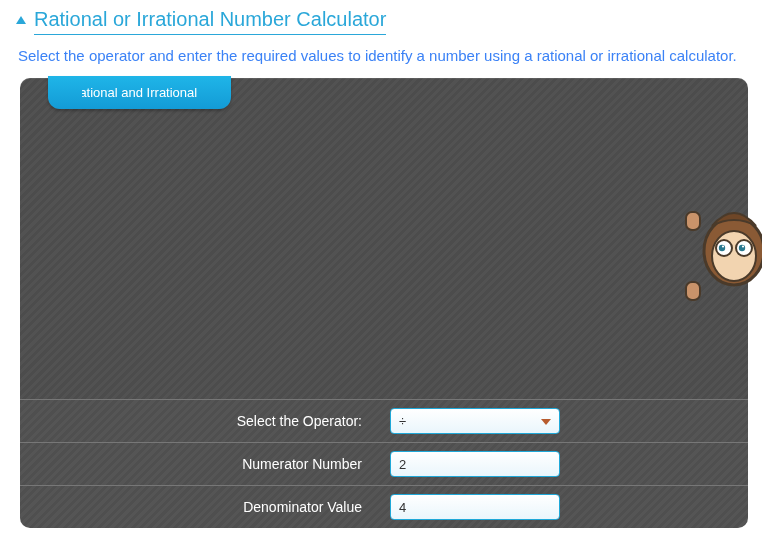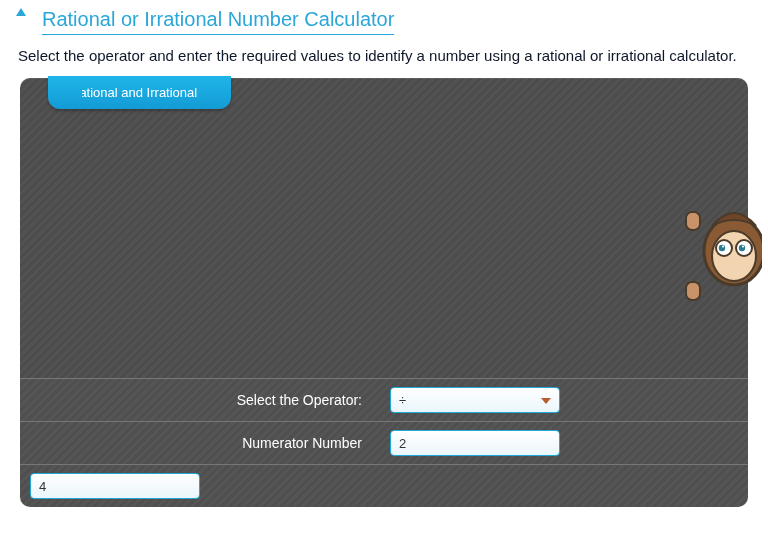--- a/index.html
+++ b/index.html
@@ -1,20 +1,20 @@
 <!DOCTYPE html>
 <html><head>
 <meta charset="utf-8">
 <style>
   html,body{margin:0;padding:0;font-family:Arial,Helvetica,sans-serif;background:#fff;color:#333;}
   .page{width:768px;height:535px;position:relative;overflow:hidden;padding:8px 16px 0 16px;box-sizing:border-box;}
-  .title-row{display:flex;align-items:flex-start;gap:16px;}
+  .title-row{display:flex;align-items:center;gap:8px;}
   .title-caret{width:0;height:0;border-left:5px solid transparent;border-right:5px solid transparent;border-bottom:8px solid #2aa7d9;margin-bottom:4px;}
   .title{font-size:20px;color:#2aa7d9;border-bottom:1px solid #2aa7d9;padding-bottom:3px;}
-  .desc{font-size:15px;color:#0f172a;margin:10px 2px 12px 2px;line-height:1.4;}
+  .desc{font-size:15px;color:#3b82f6;margin:10px 2px 12px 2px;line-height:1.4;}
   .panel-wrap{position:relative;margin:0 4px;}
   .panel{
     border-radius:10px;
     background:#545454;
     background-image:repeating-linear-gradient(135deg,#4c4c4c 0 3px,#525252 3px 6px);
     box-shadow:inset 0 1px 0 rgba(255,255,255,.08);
     overflow:hidden;
   }
   .tab{
     position:absolute;top:-2px;left:28px;z-index:3;
@@ -23,21 +23,21 @@
     padding:9px 34px 9px 22px;
     border-bottom-left-radius:12px;border-bottom-right-radius:12px;
     box-shadow:0 2px 3px rgba(0,0,0,.25);
     position:absolute;
   }
   .tab:before,.tab:after{
     content:"";position:absolute;top:0;width:12px;height:100%;
     background:inherit;
   }
   .display{height:300px;}
-  .form{border-top:1px solid #777;}
+  .form{border-top:1px solid #777;margin-top:21px;}
   .row{
     display:flex;align-items:center;height:42px;
     border-bottom:1px solid #777;
     background:rgba(255,255,255,.02);
     padding:0 10px;
   }
   .lbl{
     flex:0 0 360px;color:#fff;font-size:14px;text-align:right;padding-right:28px;box-sizing:border-box;
   }
   .field{flex:0 0 175px;}
@@ -116,20 +116,21 @@
           </div>
 
           <div class="row">
             <div class="lbl">Numerator Number</div>
             <div class="field">
               <input class="input" type="text" value="2" style="">
             </div>
           </div>
 
           <div class="row" style="border-bottom:none">
+            <div class="lbl">Denominator Value</div>
             <div class="field">
               <input class="input" type="text" value="4" style="">
             </div>
           </div>
 
         </div>
       </div>
     </div>
   </div>
 

